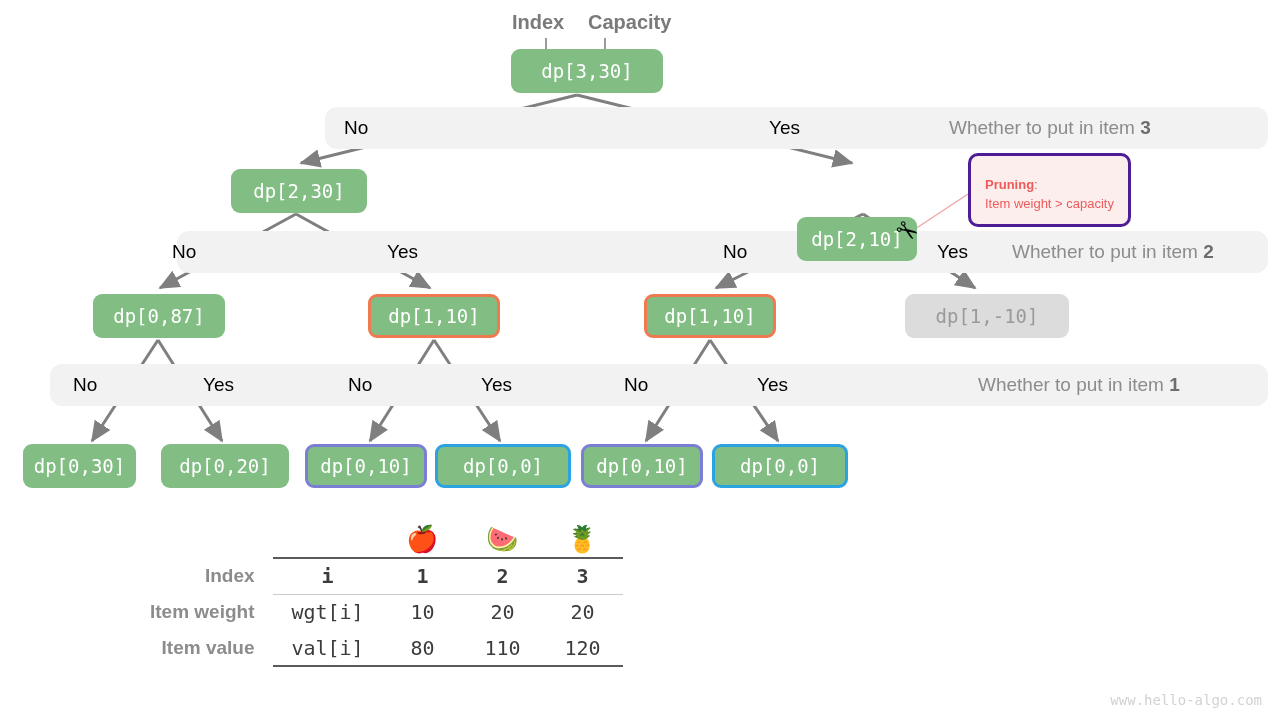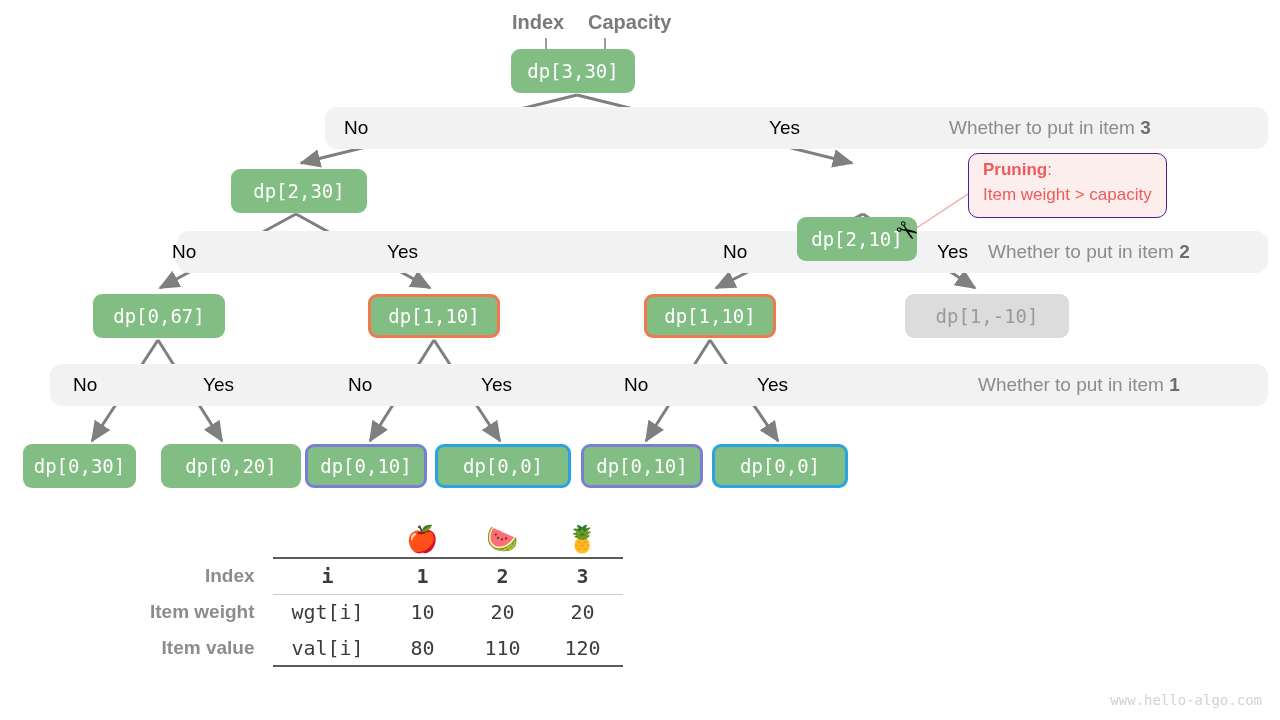--- a/index.html
+++ b/index.html
@@ -69,25 +69,25 @@
     position: absolute;
     font-size: 20px;
     font-weight: bold;
     color: #7a7a7a;
     white-space: nowrap;
   }
   
   .prune-box {
     position: absolute;
     background: #fdeeee;
-    border: 1px solid #4c1d95;
+    border: 3px solid #4c1d95;
     border-radius: 10px;
-    padding: 4px 14px 10px 14px;
+    padding: 20px 14px 10px 14px;
     color: #ef5a5a;
-    font-size: 17px;
+    font-size: 13px;
     line-height: 1.45;
     white-space: nowrap;
   }
   .prune-box .hd { font-weight: bold; }
   .scissors {
     position: absolute;
     font-size: 26px;
     transform: rotate(34deg);
   }
   
@@ -182,47 +182,47 @@
   <div class="lvl-label" style="left:769px; top:107px;">Yes</div>
   <div class="lvl-title" style="left:949px; top:107px;">
     <span>Whether to put in item </span><b>3</b>
   </div>
 
   <div class="level-bar" style="left:177px; top:231px; width:1091px;"></div>
   <div class="lvl-label" style="left:172px; top:231px;">No</div>
   <div class="lvl-label" style="left:387px; top:231px;">Yes</div>
   <div class="lvl-label" style="left:723px; top:231px;">No</div>
   <div class="lvl-label" style="left:937px; top:231px;">Yes</div>
-  <div class="lvl-title" style="left:988px; top:231px;">
+  <div class="lvl-title" style="left:1012px; top:231px;">
     <span>Whether to put in item </span><b>2</b>
   </div>
 
   <div class="level-bar" style="left:50px; top:364px; width:1218px;"></div>
   <div class="lvl-label" style="left:73px; top:364px;">No</div>
   <div class="lvl-label" style="left:203px; top:364px;">Yes</div>
   <div class="lvl-label" style="left:348px; top:364px;">No</div>
   <div class="lvl-label" style="left:481px; top:364px;">Yes</div>
   <div class="lvl-label" style="left:624px; top:364px;">No</div>
   <div class="lvl-label" style="left:757px; top:364px;">Yes</div>
   <div class="lvl-title" style="left:978px; top:364px;">
     <span>Whether to put in item </span><b>1</b>
   </div>
 
-  <div class="node" style="left:511px; top:49px; width:124px;">dp[3,30]</div>
+  <div class="node" style="left:511px; top:49px; width:152px;">dp[3,30]</div>
 
   <div class="node" style="left:231px; top:169px; width:136px;">dp[2,30]</div>
   <div class="node" style="left:797px; top:169px; width:120px;margin-top:48px;">dp[2,10]</div>
 
-  <div class="node" style="left:93px; top:294px; width:132px;">dp[0,67]</div>
+  <div class="node" style="left:93px; top:294px; width:132px;">dp[0,87]</div>
   <div class="node b-orange" style="left:368px; top:294px; width:132px;">dp[1,10]</div>
   <div class="node b-orange" style="left:644px; top:294px; width:132px;">dp[1,10]</div>
   <div class="node muted" style="left:905px; top:294px; width:164px;">dp[1,-10]</div>
 
   <div class="node" style="left:23px; top:444px; width:113px;">dp[0,30]</div>
-  <div class="node" style="left:161px; top:444px; width:140px;">dp[0,20]</div>
+  <div class="node" style="left:161px; top:444px; width:128px;">dp[0,20]</div>
   <div class="node b-purple" style="left:305px; top:444px; width:122px;">dp[0,10]</div>
   <div class="node b-blue" style="left:435px; top:444px; width:136px;">dp[0,0]</div>
   <div class="node b-purple" style="left:581px; top:444px; width:122px;">dp[0,10]</div>
   <div class="node b-blue" style="left:712px; top:444px; width:136px;">dp[0,0]</div>
 
   <div class="prune-box" style="left:968px; top:153px;">
     <div>
       <span class="hd">Pruning</span><span>:</span>
     </div>
     <div>Item weight &gt; capacity</div>

